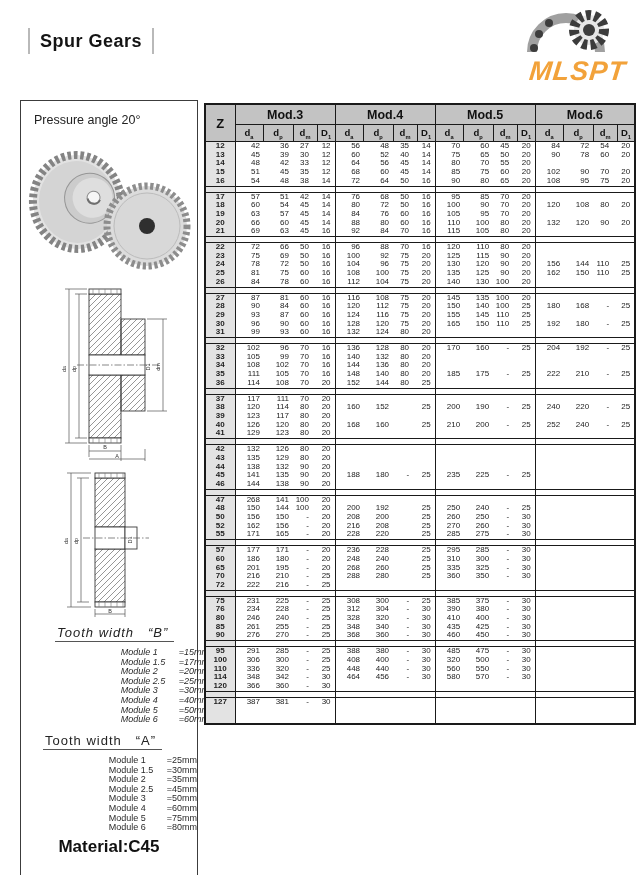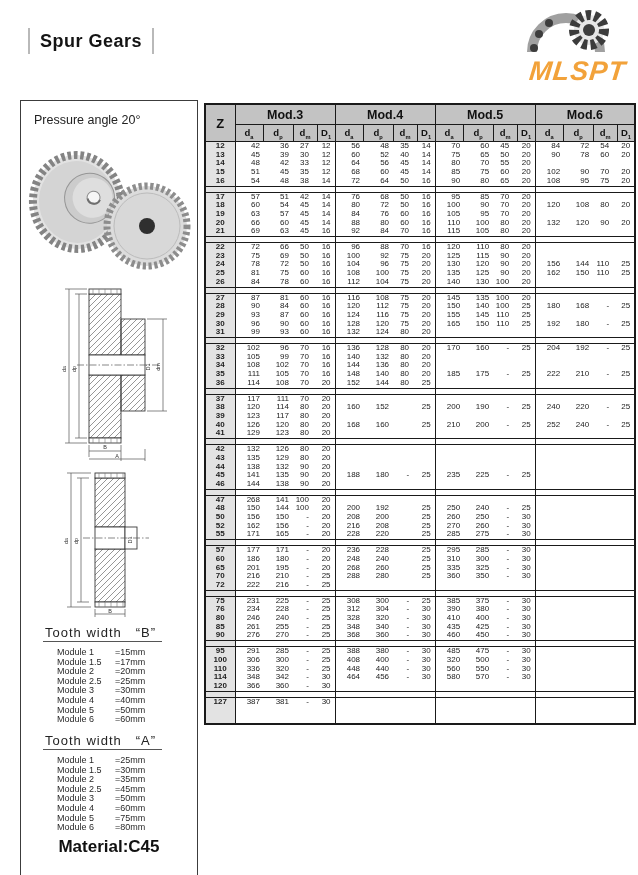--- a/index.html
+++ b/index.html
@@ -12,26 +12,26 @@
   .page-title{font-size:18px;font-weight:bold;letter-spacing:0.5px;margin:0;color:#141414;}
   .logo{position:absolute;right:10px;top:4px;width:128px;text-align:center;}
   .logo-text{font-size:27px;font-weight:bold;font-style:italic;color:#F2A23A;letter-spacing:1px;transform:skewX(-6deg);margin-top:-4px;text-align:right;padding-right:2px;}
 
   
   .panel{position:absolute;left:20px;top:100px;width:178px;height:871px;border:1.5px solid #3c3c3c;background:#fff;box-sizing:border-box;}
   .pressure{position:absolute;left:13px;top:12px;font-size:12.5px;color:#222;}
   .gearphoto{position:absolute;left:4px;top:33px;}
   .draw1{position:absolute;left:8px;top:182px;}
   .draw2{position:absolute;left:8px;top:366px;}
-  .tw-sec-b{position:absolute;left:0;top:522px;width:100%;}
+  .tw-sec-b{position:absolute;left:12px;top:522px;width:100%;font-style:italic;}
   .tw-sec-a{position:absolute;left:0;top:630px;width:100%;}
   .tw-head{margin-left:22px;font-size:13px;color:#232323;border-bottom:1.2px solid #555;display:inline-block;padding:0 6px 1px 2px;letter-spacing:1px;}
   .tw-head .mk{margin-left:14px;}
   .tw-list{margin:6px 0 0 36px;}
-  .tw-item{display:flex;font-size:9px;line-height:9.6px;color:#2a2a2a;}
+  .tw-item{display:flex;font-size:9px;line-height:9.6px;color:#2a2a2a;justify-content:flex-end;}
   .tw-label{width:58px;}
   .tw-value{}
   .material{position:absolute;left:0;top:736px;width:100%;text-align:center;font-size:17px;font-weight:bold;color:#111;}
 
   
   .datatable{position:absolute;left:204px;top:103px;border-collapse:collapse;table-layout:fixed;width:432px;border:2px solid #1a1a1a;background:#fff;}
   .datatable th{background:#c3c3c3;border:1px solid #1a1a1a;padding:0;color:#111;}
   .datatable th.gh{font-size:12.5px;height:19px;font-weight:bold;}
   .datatable th.sh{font-size:9.5px;height:16px;font-weight:bold;}
   .datatable th.zh{font-size:13px;font-weight:bold;}

